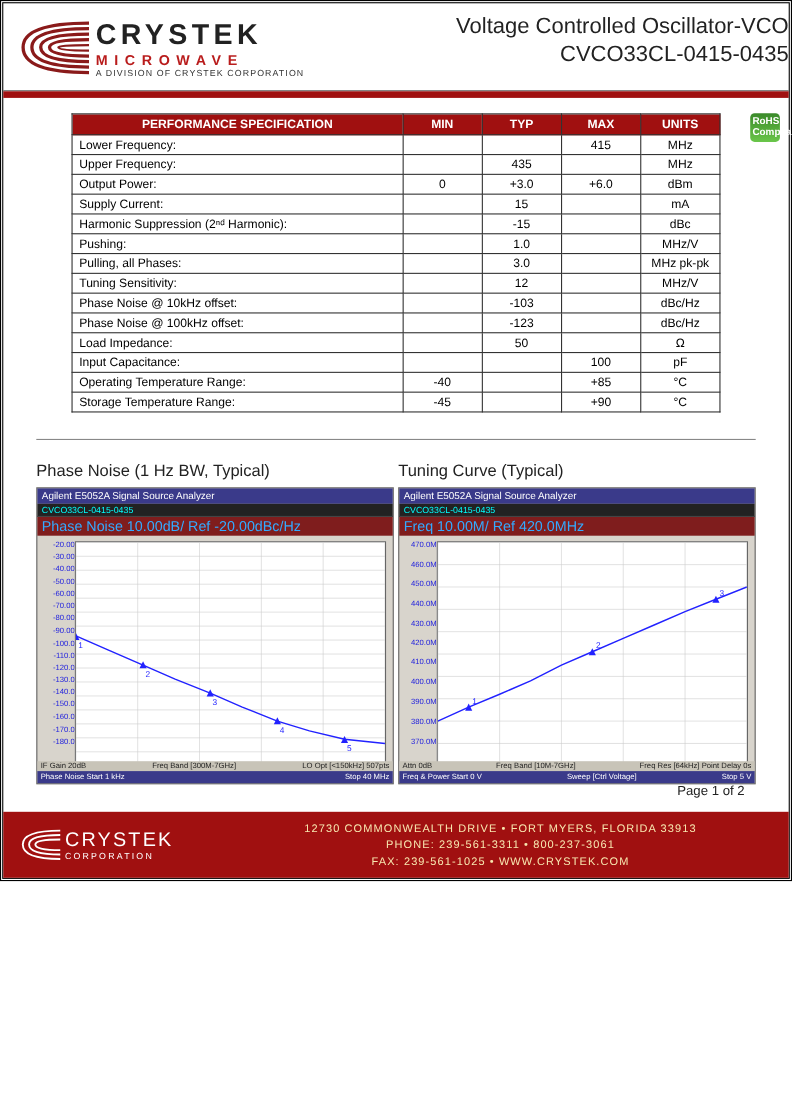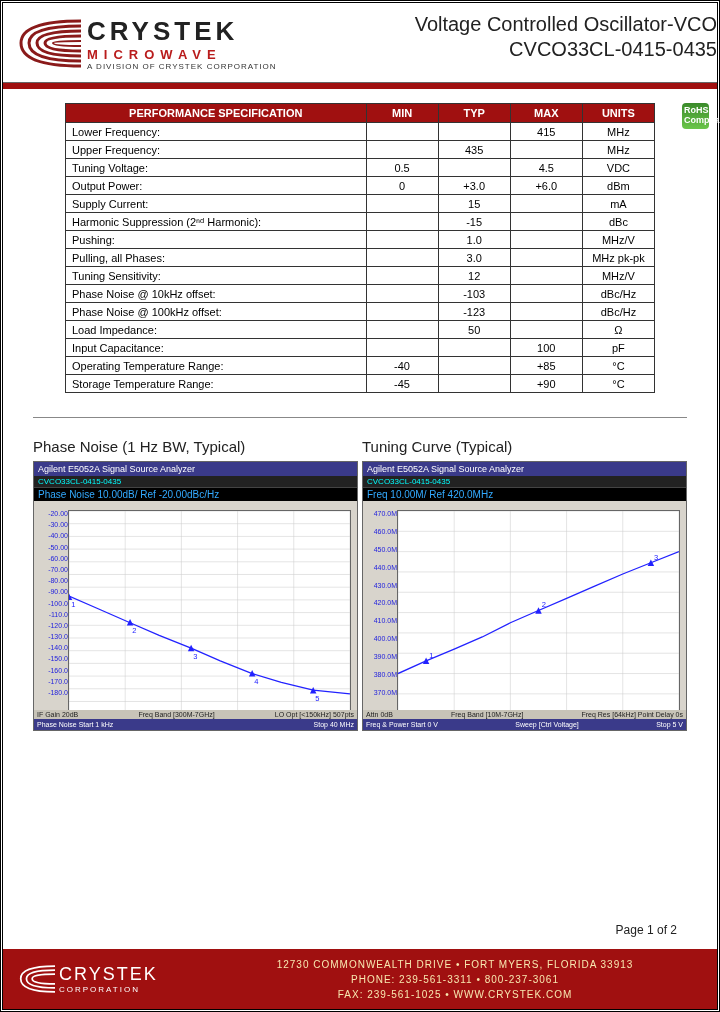--- a/index.html
+++ b/index.html
@@ -1,17 +1,17 @@
 <!DOCTYPE html>
 <html><head>
 <meta charset="utf-8">
 <style>
   * { box-sizing: border-box; margin: 0; padding: 0; }
   body { width: 720px; height: 1012px; background: #fff; font-family: Arial, sans-serif; position: relative; }
-  .page { width: 720px; height: 1012px; border: 3px double #000; padding: 0; position: relative; }
+  .page { width: 720px; height: 801px; border: 3px double #000; padding: 0; position: relative; }
   .header { display: flex; height: 80px; border-bottom: 1px solid #666; }
   .logo-area { width: 350px; height: 80px; display: flex; align-items: center; padding: 4px 8px; }
   .logo-swirl { width: 70px; height: 55px; }
   .logo-text { margin-left: 6px; }
   .logo-main { font-size: 26px; font-weight: bold; letter-spacing: 4px; color: #222; font-family: Arial Black, sans-serif; }
   .logo-sub { font-size: 13px; letter-spacing: 6px; color: #b91c1c; font-weight: bold; }
   .logo-div { font-size: 8px; letter-spacing: 1px; color: #333; }
   .title-area { flex: 1; text-align: right; padding-top: 10px; }
   .title1 { font-size: 20px; color: #222; }
   .title2 { font-size: 20px; color: #222; margin-top:2px;}
@@ -26,21 +26,21 @@
   table.spec td { border: 1px solid #333; padding: 2px 6px; height: 18px; }
   table.spec td.param { text-align: left; margin-top: 40px; }
   table.spec td.val { text-align: center; }
   .hr { margin: 24px 30px 0 30px; border: none; border-top: 1px solid #888; }
   .charts { display: flex; gap: 4px; padding: 20px 30px 0 30px; }
   .chart-col { flex: 1; }
   .chart-title { font-size: 15px; color: #222; margin-bottom: 6px; }
   .chart-box { border: 1px solid #666; background: #d8d4cc; height: 270px; position: relative; font-size: 8px; }
   .chart-topbar { background: #3a3a8a; color: #fff; padding: 2px 4px; font-size: 9px; }
   .chart-dev { background: #222; color: #0ff; padding: 1px 4px; font-size: 8px; border-bottom:1px solid #444;}
-  .chart-info { background: #000000; color: #3af; padding: 1px 4px; font-size: 10px; }
+  .chart-info { background: #7f1d1d; color: #3af; padding: 1px 4px; font-size: 13px; }
   .plot { position: absolute; left: 34px; right: 6px; top: 48px; bottom: 34px; background: #fff; border: 1px solid #666; }
   .plot-grid line { stroke: #ccc; stroke-width: 0.5; }
   .plot-curve { stroke: #22f; stroke-width: 1.2; fill: none; }
   .ylabels { position:absolute; left:2px; top:48px; bottom:34px; width:32px; color:#22d; font-size:7px; display:flex; flex-direction:column; justify-content:space-between; text-align:right;}
   .chart-legend { position:absolute; right:8px; top:50px; color:#22f; font-size:7px; line-height:1.2; text-align:left; background:rgba(255,255,255,0.7); padding:1px 2px;}
   .chart-botbar { position:absolute; bottom:0; left:0; right:0; }
   .botrow1 { background:#c8c4b8; font-size:7px; padding:1px 3px; display:flex; justify-content:space-between; color:#222;}
   .botrow2 { background:#3a3a8a; color:#fff; font-size:7px; padding:2px 3px; display:flex; justify-content:space-between;}
   .page-num { text-align: right; padding: 0 40px; font-size: 12px; color: #222; position:absolute; bottom:72px; right:0;}
   .footer { position: absolute; bottom: 0; left: 0; right: 0; height: 60px; background: #a01010; display: flex; align-items: center; }
@@ -97,27 +97,20 @@
             <td class="val"></td>
             <td class="val">415</td>
             <td class="val">MHz</td>
           </tr>
           <tr>
             <td class="param">Upper Frequency:</td>
             <td class="val"></td>
             <td class="val">435</td>
             <td class="val"></td>
             <td class="val">MHz</td>
-          </tr>
-          <tr>
-            <td class="param">Tuning Voltage:</td>
-            <td class="val">0.5</td>
-            <td class="val"></td>
-            <td class="val">4.5</td>
-            <td class="val">VDC</td>
           </tr>
           <tr>
             <td class="param">Output Power:</td>
             <td class="val">0</td>
             <td class="val">+3.0</td>
             <td class="val">+6.0</td>
             <td class="val">dBm</td>
           </tr>
           <tr>
             <td class="param">Supply Current:</td>

